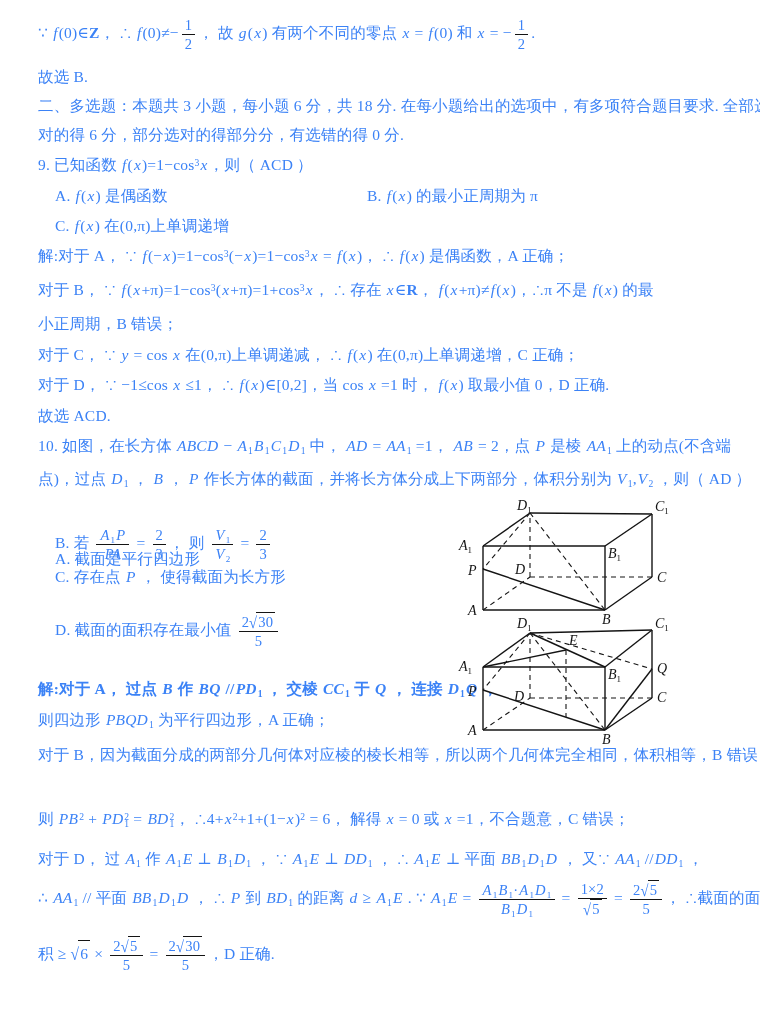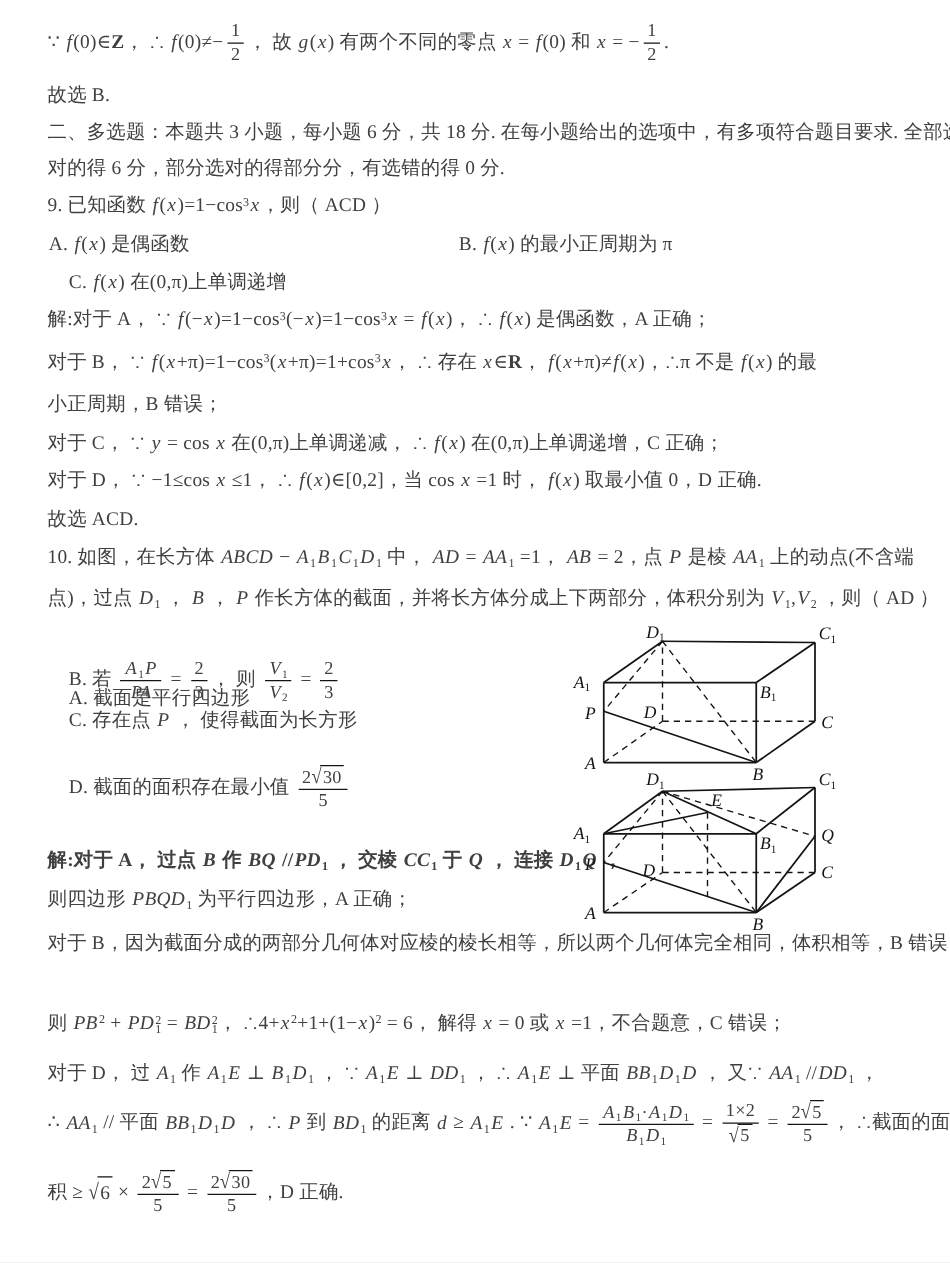--- a/index.html
+++ b/index.html
@@ -1,20 +1,20 @@
 <!DOCTYPE html>
 <html><head>
 <meta charset="utf-8">
 <style>
   html,body{margin:0;padding:0;background:#e8e8e8;}
   .page{
     position:relative;width:760px;height:1010px;margin:0 auto;
     background:#ffffff;overflow:hidden;
     font-family:"Liberation Serif","DejaVu Serif",serif;
-    color:#404040;
+    color:#3b82f6;
   }
   #text-layer,#figure-layer{position:absolute;left:0;top:0;width:100%;height:100%;}
   .tline{
     position:absolute;left:38px;white-space:nowrap;
     font-size:15.5px;line-height:26px;letter-spacing:0.2px;
   }
   .tline i{font-style:italic;padding:0 1px;}
   .tline b{font-weight:bold;}
   .tcol{position:absolute;top:0;white-space:nowrap;}
   sub{font-size:0.62em;vertical-align:-0.35em;line-height:0;}
@@ -40,21 +40,21 @@
 <body>
 
 <div class="page">
   <div id="text-layer">
       <div class="tline" style="top: 16px;">∵ <i>f</i>(0)∈<b>Z</b>， ∴ <i>f</i>(0)≠−<span class="frac"><span class="fnum">1</span><span class="fden">2</span></span>， 故 <i>g</i>(<i>x</i>) 有两个不同的零点 <i>x</i> = <i>f</i>(0) 和 <i>x</i> = −<span class="frac"><span class="fnum">1</span><span class="fden">2</span></span>.</div>
       <div class="tline" style="top: 64px;">故选 B.</div>
       <div class="tline" style="top: 93px;">二、多选题：本题共 3 小题，每小题 6 分，共 18 分. 在每小题给出的选项中，有多项符合题目要求. 全部选</div>
       <div class="tline" style="top: 122px;">对的得 6 分，部分选对的得部分分，有选错的得 0 分.</div>
       <div class="tline" style="top: 152px;">9. 已知函数 <i>f</i>(<i>x</i>)=1−cos<sup>3</sup><i>x</i>，则（ ACD ）</div>
       <div class="tline" style="top: 183px; width: 690px; height: 26px;">
-        <span class="tcol" style="left: 1px; text-align: right;">A. <i>f</i>(<i>x</i>) 是偶函数</span>
+        <span class="tcol" style="left: 17px; text-align: right;">A. <i>f</i>(<i>x</i>) 是偶函数</span>
         <span class="tcol" style="left: 297px; margin-left: 32px;">B. <i>f</i>(<i>x</i>) 的最小正周期为 π</span>
       </div>
       <div class="tline" style="top: 213px; width: 690px; height: 26px;">
         <span class="tcol" style="left: 17px;">C. <i>f</i>(<i>x</i>) 在(0,π)上单调递增</span>
       </div>
       <div class="tline" style="top: 243px;">解:对于 A， ∵ <i>f</i>(−<i>x</i>)=1−cos<sup>3</sup>(−<i>x</i>)=1−cos<sup>3</sup><i>x</i> = <i>f</i>(<i>x</i>)， ∴ <i>f</i>(<i>x</i>) 是偶函数，A 正确；</div>
       <div class="tline" style="top: 277px;">对于 B， ∵ <i>f</i>(<i>x</i>+π)=1−cos<sup>3</sup>(<i>x</i>+π)=1+cos<sup>3</sup><i>x</i>， ∴ 存在 <i>x</i>∈<b>R</b>， <i>f</i>(<i>x</i>+π)≠<i>f</i>(<i>x</i>)，∴π 不是 <i>f</i>(<i>x</i>) 的最</div>
       <div class="tline" style="top: 311px;">小正周期，B 错误；</div>
       <div class="tline" style="top: 342px;">对于 C， ∵ <i>y</i> = cos <i>x</i> 在(0,π)上单调递减， ∴ <i>f</i>(<i>x</i>) 在(0,π)上单调递增，C 正确；</div>
       <div class="tline" style="top: 372px;">对于 D， ∵ −1≤cos <i>x</i> ≤1， ∴ <i>f</i>(<i>x</i>)∈[0,2]，当 cos <i>x</i> =1 时， <i>f</i>(<i>x</i>) 取最小值 0，D 正确.</div>

